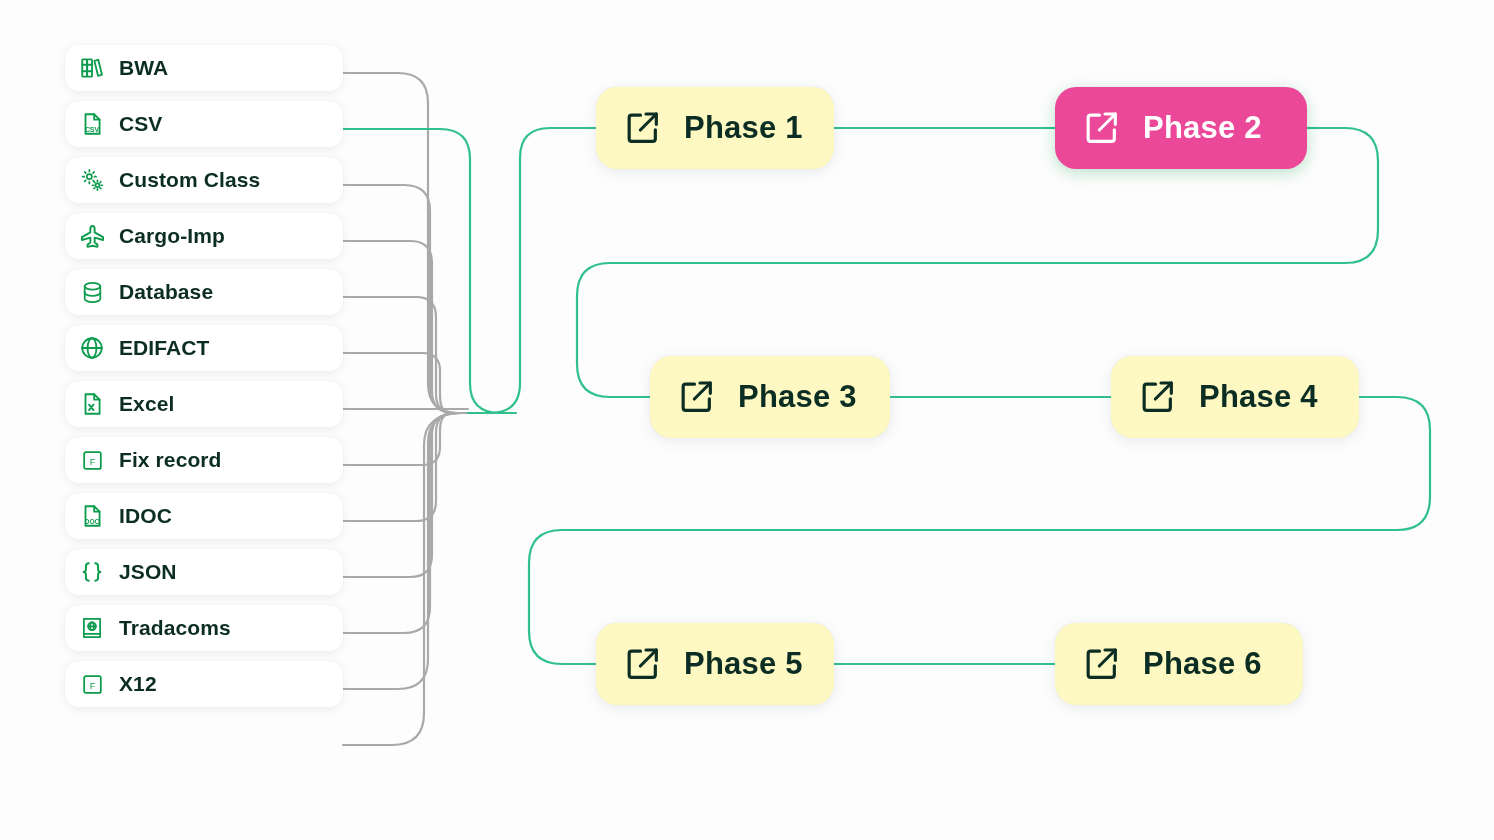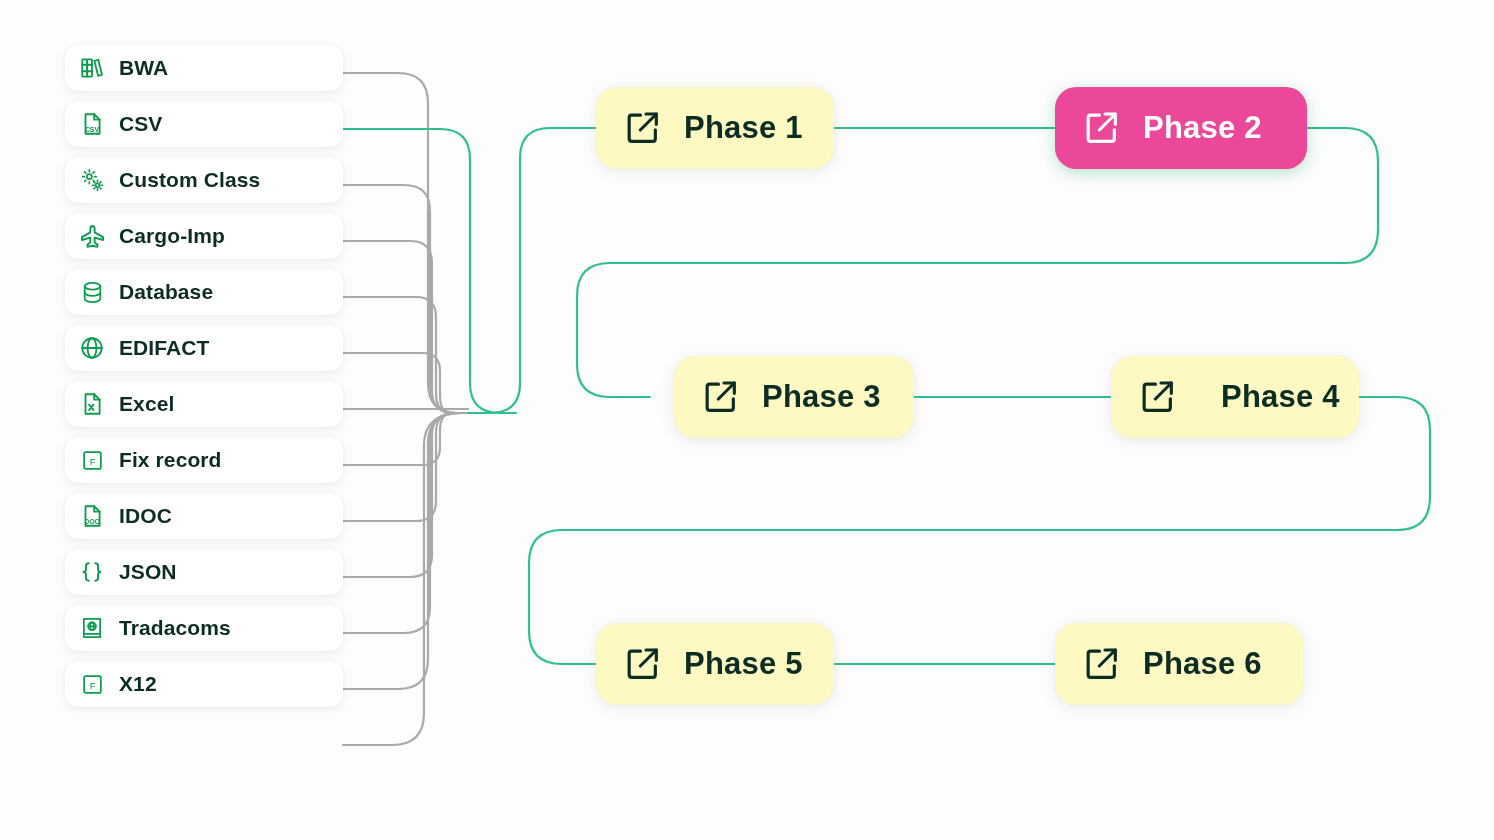--- a/index.html
+++ b/index.html
@@ -101,22 +101,22 @@
     font-weight: 600;
     letter-spacing: 0.2px;
     color: #0c2d23;
     white-space: nowrap;
   }
   .phase.active .phase-label { color: #ffffff; }
 
   
   #phase-1 { left: 596px; top: 87px;  width: 238px; }
   #phase-2 { left: 1055px; top: 87px; width: 252px; }
-  #phase-3 { left: 674px; top: 356px; width: 240px; }
-  #phase-4 { left: 1111px; top: 356px; width: 248px; gap: 22px; }
+  #phase-3 { left: 650px; top: 356px; width: 240px; }
+  #phase-4 { left: 1111px; top: 356px; width: 248px; }
   #phase-5 { left: 596px; top: 623px; width: 238px; text-align: right; }
   #phase-6 { left: 1055px; top: 623px; width: 248px; align-items: center; }
 </style>
 </head>
 <body>
 
 <div id="stage">
 
   <svg id="wires" viewBox="0 0 1494 840" xmlns="http://www.w3.org/2000/svg">
     <g fill="none" stroke-width="2.2" stroke-linecap="round">

